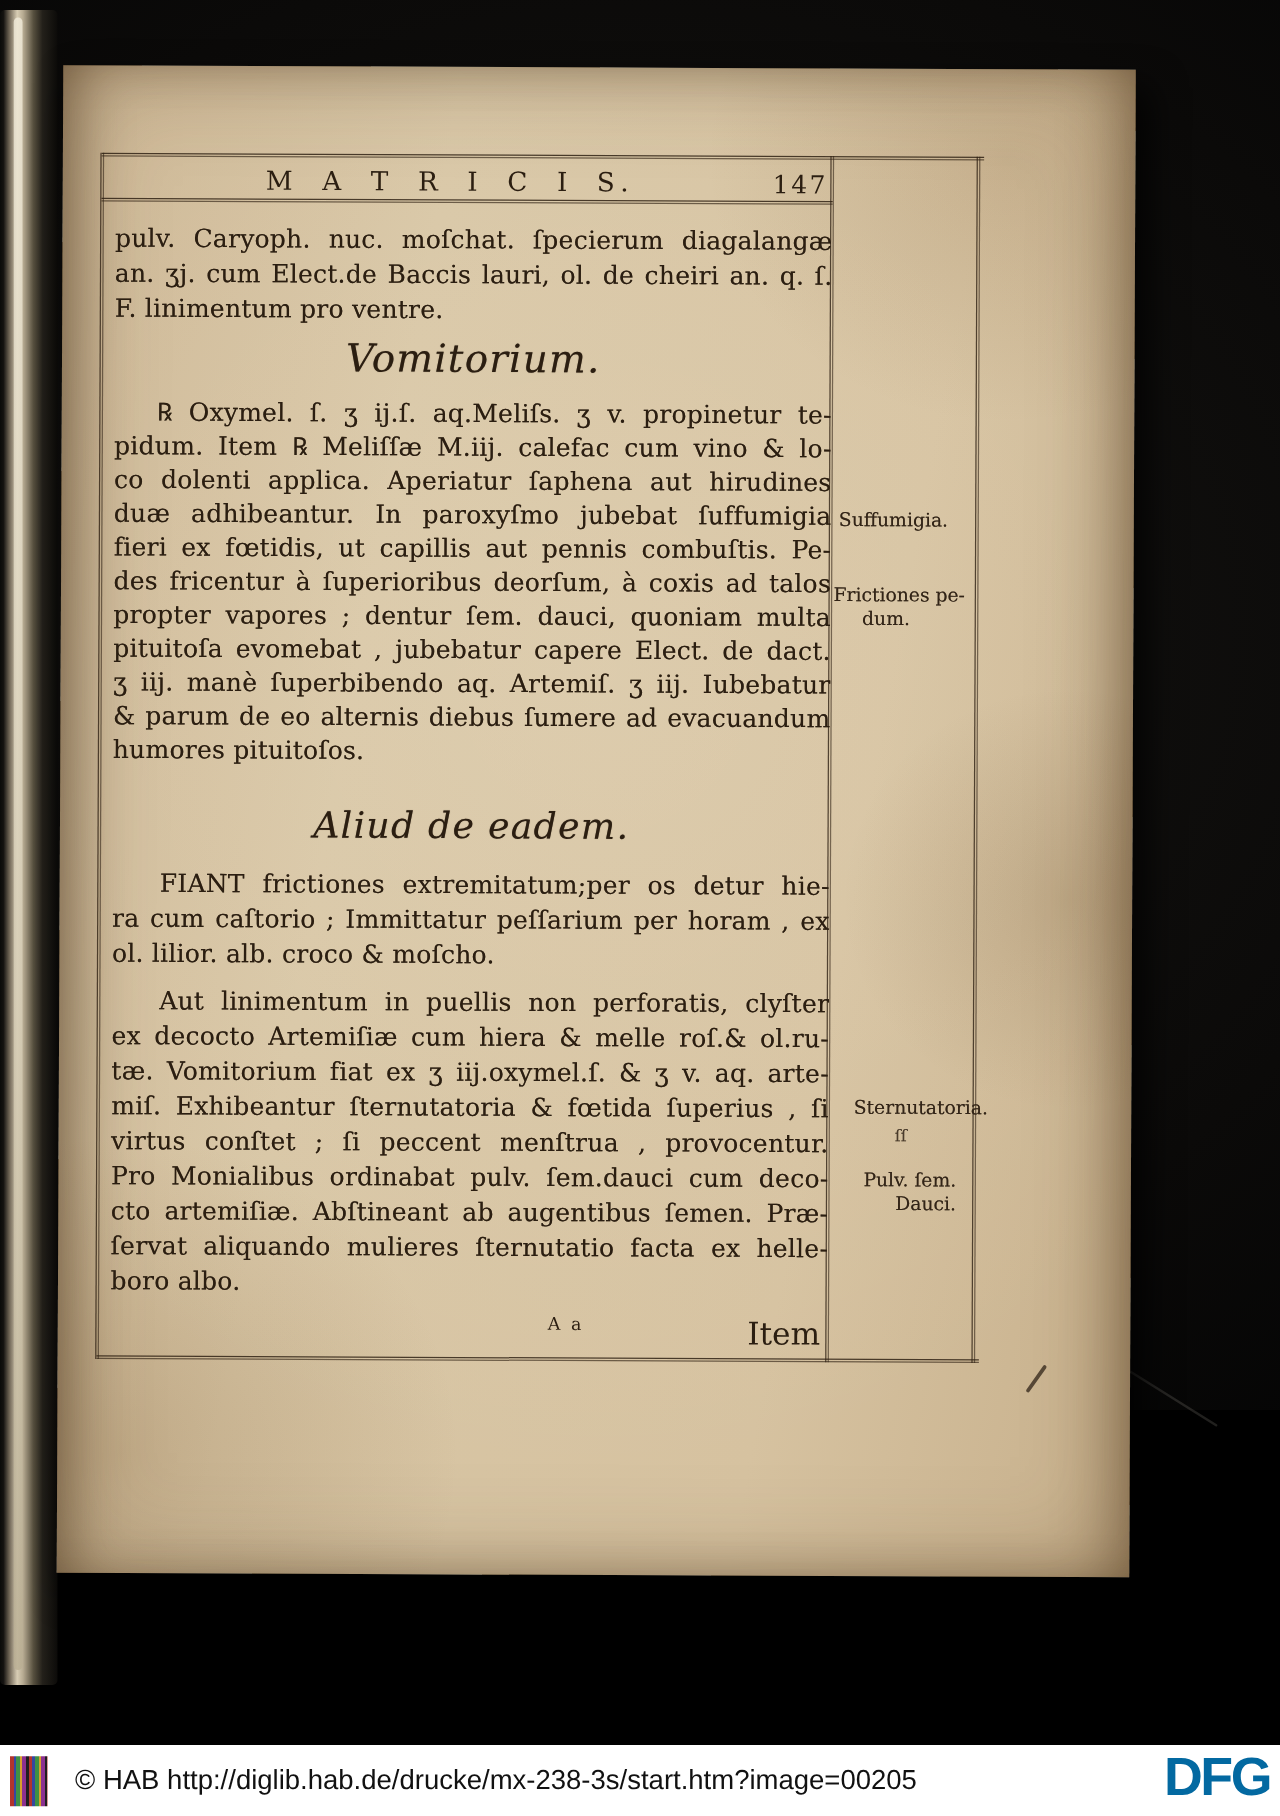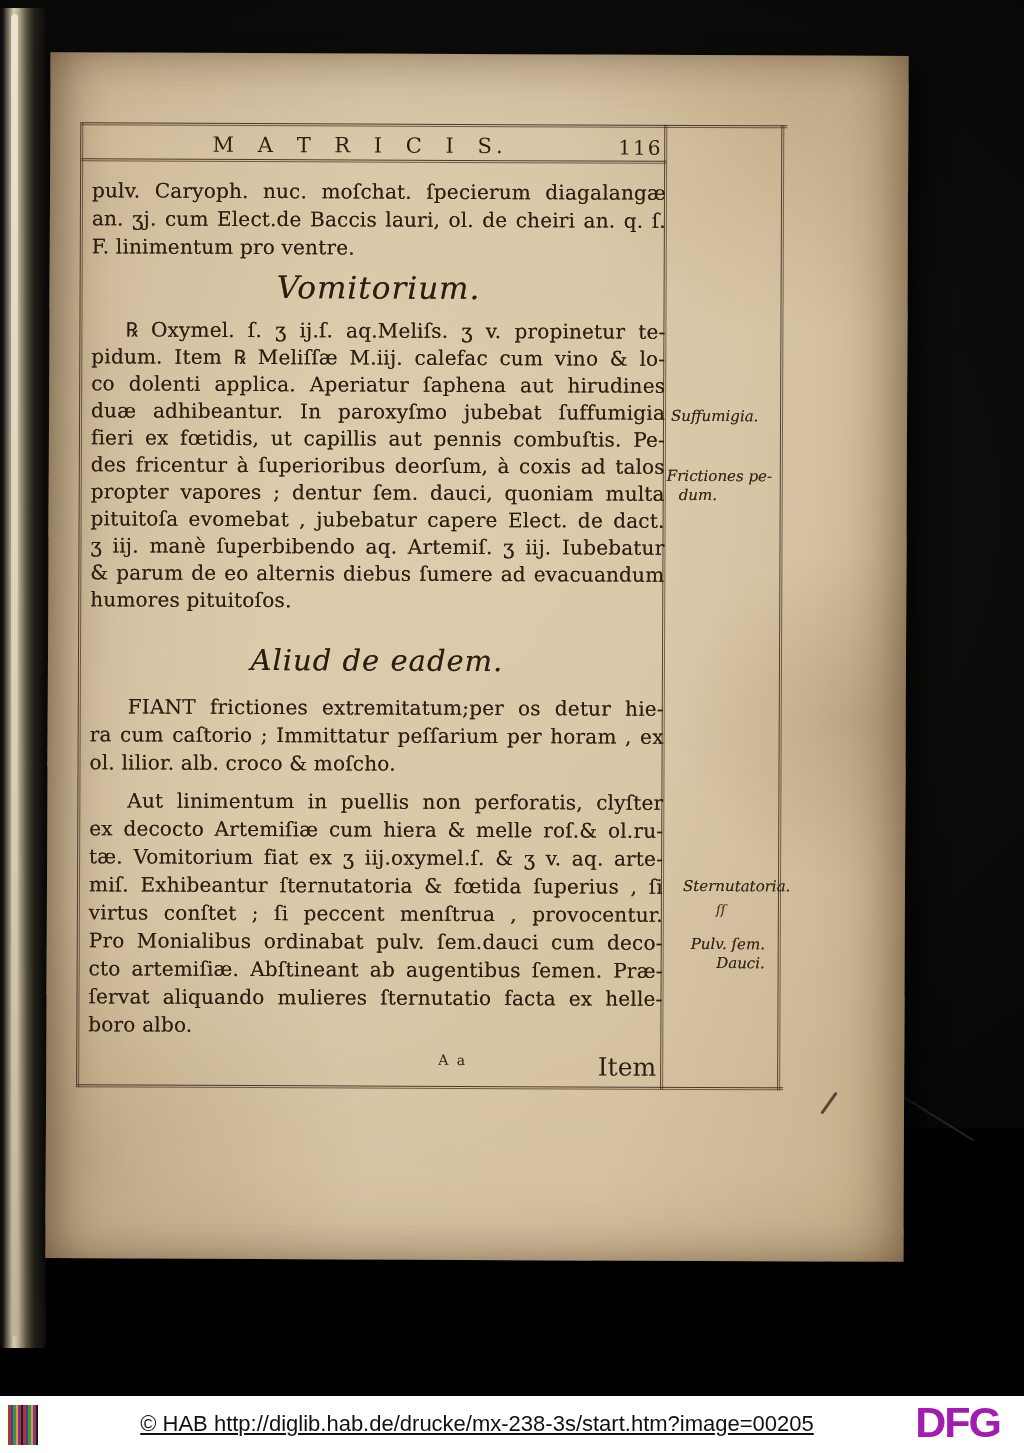--- a/index.html
+++ b/index.html
@@ -70,42 +70,42 @@
              font-style:italic; text-shadow:0 0 .6px rgba(43,30,17,.6); }
   #heading-vomitorium { top:216px; font-size:31px; letter-spacing:1px; }
   #heading-aliud      { top:590px; font-size:29px; letter-spacing:1px; }
 
   
   #sigline { top:998px; height:28px; }
   #sigline .sig   { position:absolute; left:350px; font-size:14px; letter-spacing:2px; }
   #sigline .catch { position:absolute; right:6px;  font-size:25px; }
 
   
-  .mnote { position:absolute; font-style:italic; font-size:15px; line-height:19px;
+  .mnote { position:absolute; font-size:15px; line-height:19px;
            color:#32241400; color:#32241f; color:#322417; text-shadow:0 0 .5px rgba(50,36,23,.6); }
   #mn-suffumigia    { left:622px; top:352px; }
   #mn-frictiones    { left:618px; top:412px; }
-  #mn-frictiones .l2 { padding-left:12px; }
+  #mn-frictiones .l2 { padding-left:23px; }
   #mn-sternutatoria { left:636px; top:822px; }
   #mn-stern-mark    { left:669px; top:845px; font-size:13px; opacity:.85; }
   #mn-pulv          { left:634px; top:880px;text-align:right; }
   #mn-pulv .l1      { padding-left:10px; }
 
   .penmark { position:absolute; left:770px; top:1046px; width:26px; height:3px;
              background:#2f2317; transform:rotate(-55deg); border-radius:2px; opacity:.75; }
 
   
   .footer-bar { position:absolute; left:0; top:1396px; width:1024px; height:57px; background:#ffffff;
                 font-family:"Liberation Sans","DejaVu Sans",sans-serif; }
   .barcode { position:absolute; left:8px; top:9px; width:30px; height:40px;
              background: repeating-linear-gradient(90deg,#b2342c 0 3px,#3548a0 3px 5px,#3f9144 5px 8px,#d9a02c 8px 10px,#8c3190 10px 13px,#1f1f1f 13px 15px); }
-  .copyright { position:absolute; left:60px; right:130px; top:15px; text-align:center;
-               font-size:22px; color:#111;text-decoration:underline; }
-  .dfg { position:absolute; right:24px; top:2px; font-size:43px; font-weight:bold;
-         color:#a21caf; letter-spacing:-2px; }
+  .copyright { position:absolute; left:60px; right:130px; top:15px; 
+               font-size:22px; color:#111; }
+  .dfg { position:absolute; right:8px; top:2px; font-size:43px; font-weight:bold;
+         color:#0369a1; letter-spacing:-2px; }
 </style>
 </head>
 <body>
 
 <div class="stage">
 
   <div class="scan">
 
     <div class="edges"></div>
     <div class="edge-highlight"></div>
@@ -115,21 +115,21 @@
     <div class="paper">
 
       <div class="dr" id="rule-top"></div>
       <div class="dr" id="rule-header"></div>
       <div class="dr" id="rule-bottom"></div>
       <div class="dv" id="rule-left"></div>
       <div class="dv" id="rule-mid"></div>
       <div class="dv" id="rule-outer"></div>
 
       <div class="pg-title">M A T R I C I S.</div>
-      <div class="pg-num">116</div>
+      <div class="pg-num">147</div>
 
       <div class="block" id="intro">
         <div class="line j">pulv. Caryoph. nuc. moſchat. ſpecierum diagalangæ</div>
         <div class="line j">an. ʒj. cum Elect.de Baccis lauri, ol. de cheiri an. q. ſ.</div>
         <div class="line jl">F. linimentum pro ventre.</div>
       </div>
 
       <div class="heading" id="heading-vomitorium">Vomitorium.</div>
 
       <div class="block" id="para1">

